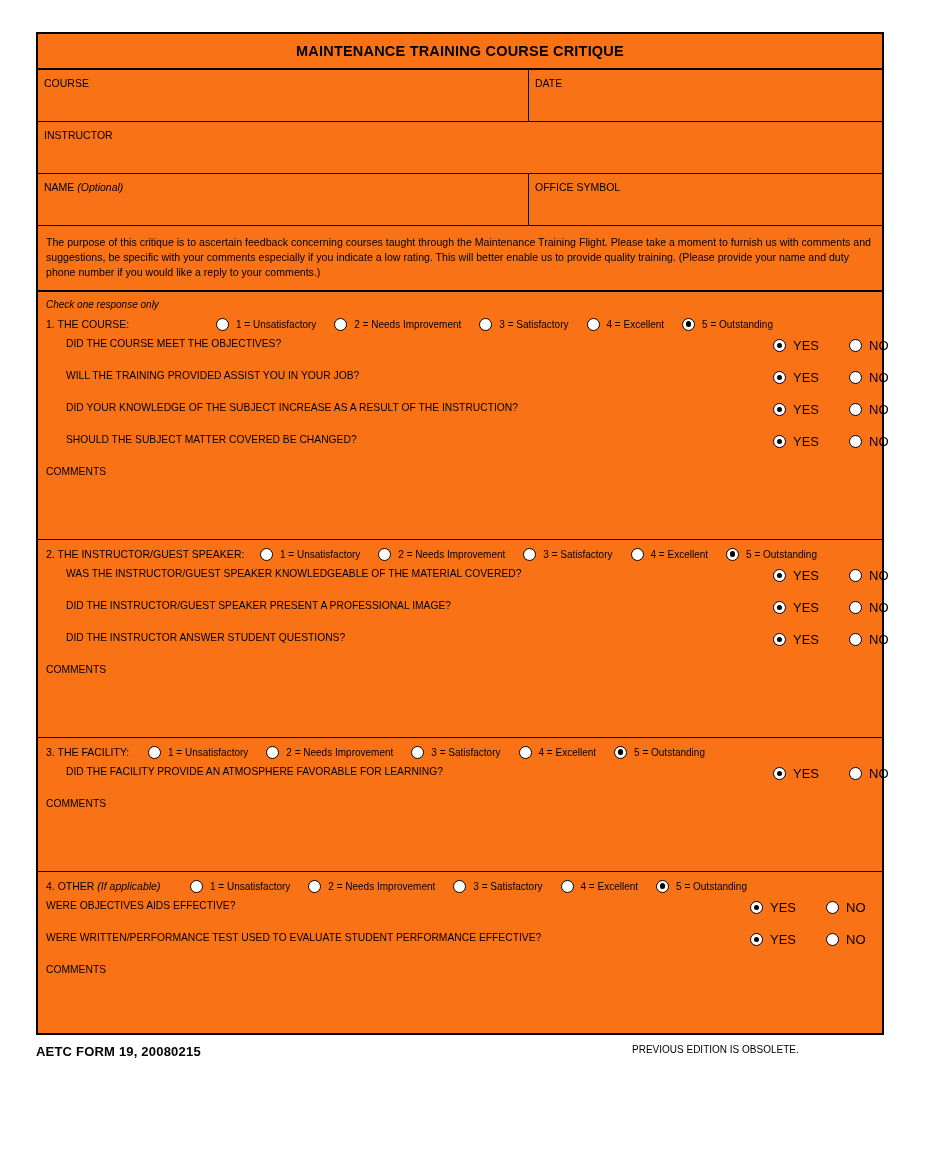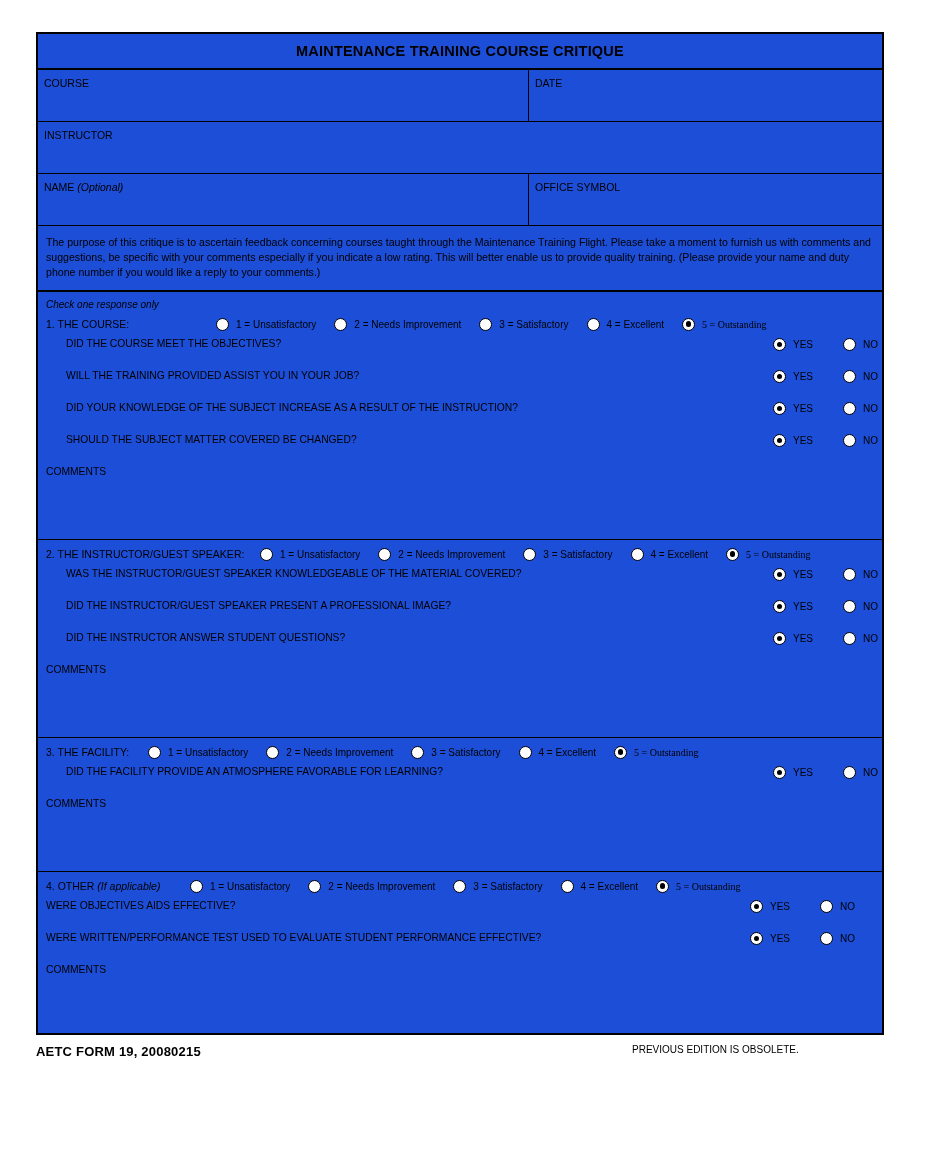--- a/index.html
+++ b/index.html
@@ -24,21 +24,21 @@
     height: 1161px;
   }
 
   
   .form {
     position: absolute;
     left: 36px;
     top: 32px;
     width: 848px;
     border: 2px solid #000;
-    background: #1d4ed8;
+    background: #f97316;
   }
 
   
   .title-row {
     height: 36px;
     border-bottom: 2px solid #000;
     display: flex;
     align-items: center;
     justify-content: center;
   }
@@ -106,21 +106,21 @@
   .scale-opt {
     display: flex;
     align-items: center;
     white-space: nowrap;
   }
   .scale-opt .opt-label {
     font-size: 10px;
     margin-left: 7px;
     margin-right: 18px;
   }
-  .scale-opt:last-child .opt-label { margin-right: 4px; font-family: Liberation Serif, serif; }
+  .scale-opt:last-child .opt-label { margin-right: 4px; }
 
   
   .radio {
     width: 13px;
     height: 13px;
     border: 1.6px solid #000;
     border-radius: 50%;
     display: inline-block;
     position: relative;
     flex: 0 0 auto;
@@ -154,21 +154,21 @@
   .yesno {
     position: absolute;
     display: flex;
     align-items: center;
   }
   .yn-item {
     display: flex;
     align-items: center;
   }
   .yn-item .yn-label {
-    font-size: 10px;
+    font-size: 13px;
     margin-left: 7px;
   }
   .yn-gap { width: 30px; }
 
   .comments {
     font-size: 10.3px;
     padding-left: 8px;
   }
   .comment-space { }
 

